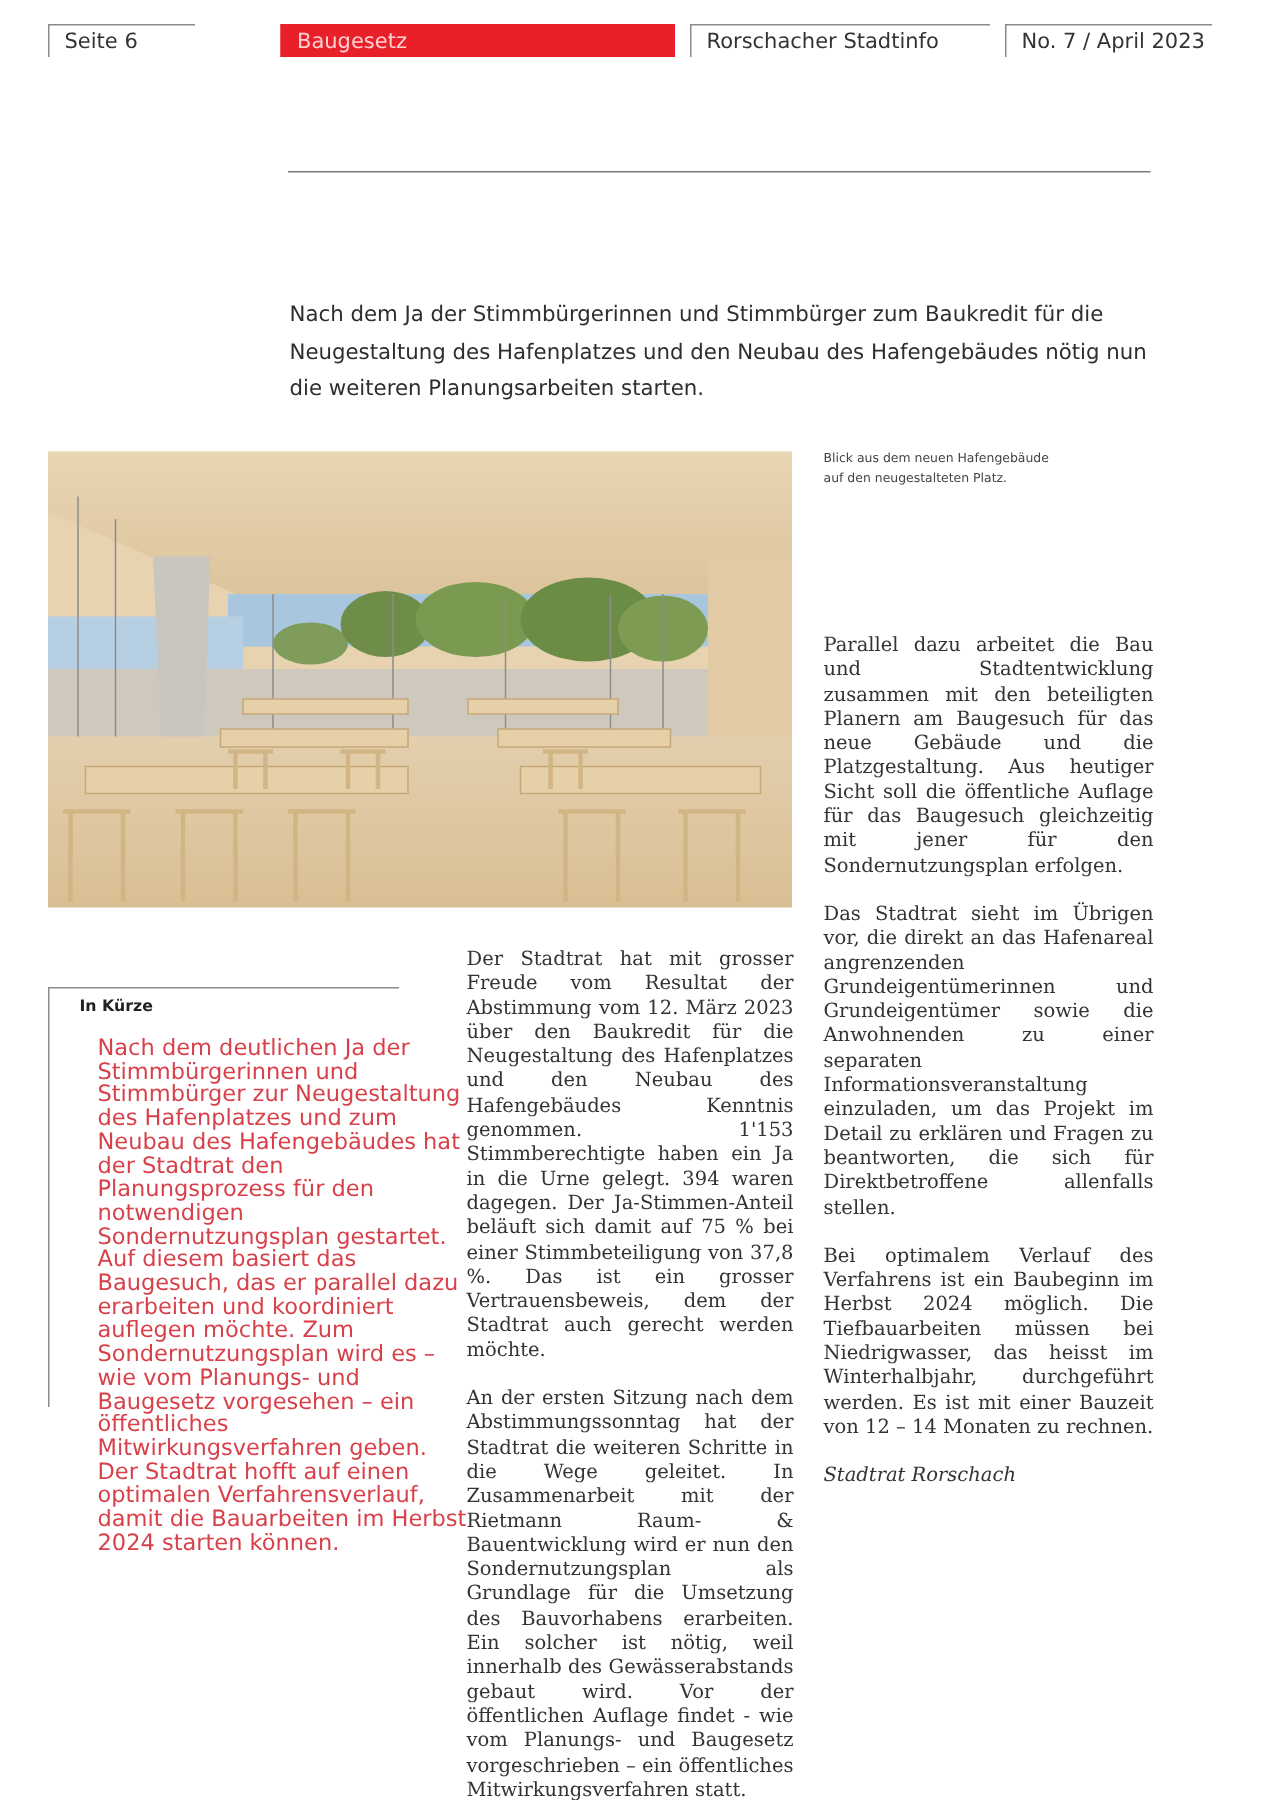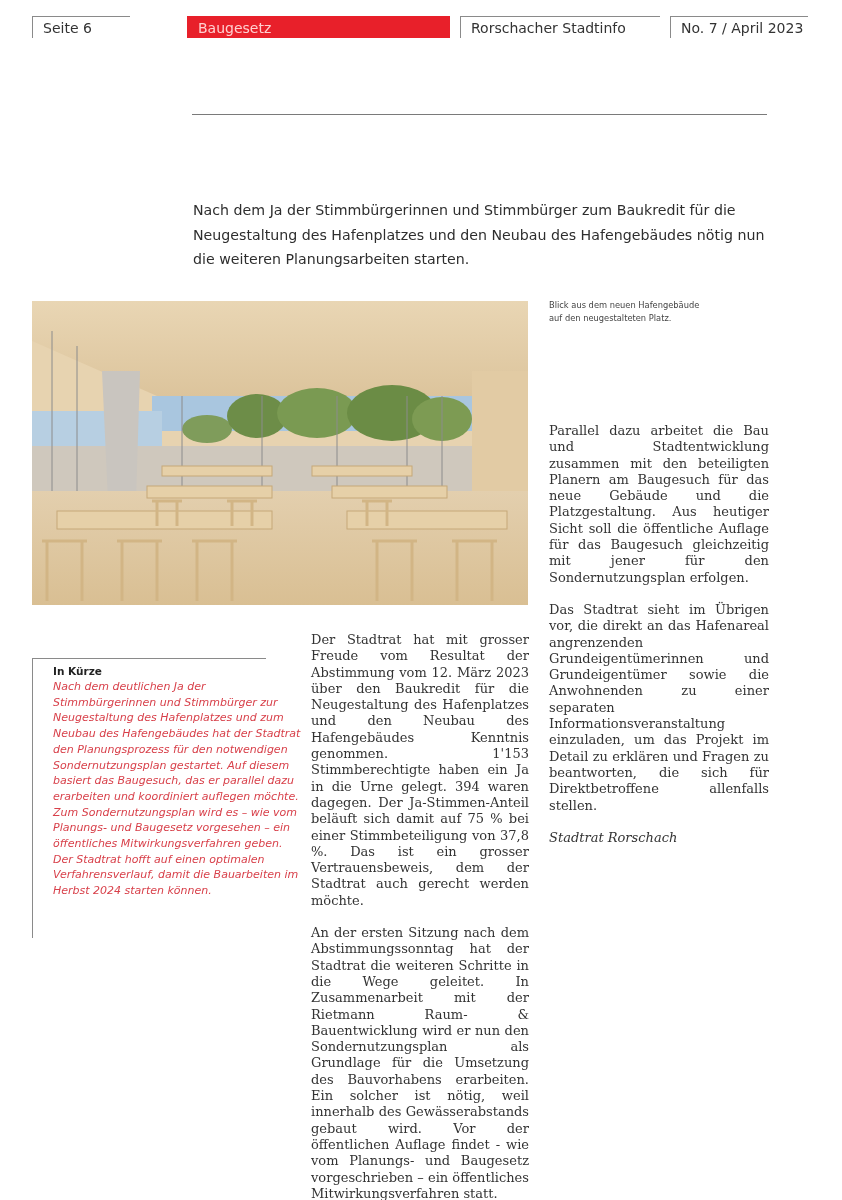--- a/index.html
+++ b/index.html
@@ -7,21 +7,21 @@
   .hbox { position: absolute; top: 16px; height: 22px; border-top: 1px solid #8a8a8a; border-left: 1px solid #8a8a8a; box-sizing: border-box; font-family: "DejaVu Sans", sans-serif; font-size: 14px; line-height: 22px; padding: 0 10px; color: #333; white-space: nowrap; }
   .hbox.red { background: #e8202a; color: #ffd0d0; border-color: #e8202a; }
   .hbox.right { text-align: right; }
   .rule { position: absolute; left: 192px; width: 575px; top: 114px; height: 0; border-top: 1.5px solid #7a7a7a; }
   .title { position: absolute; left: 193px; top: 127px; font-family: "DejaVu Sans", sans-serif; font-weight: bold; font-size: 20px; line-height: 27px; color: #1e1e1e; margin: 0; }
   .lead { position: absolute; left: 193px; top: 198px; width: 580px; font-family: "DejaVu Sans", sans-serif; font-size: 14.2px; line-height: 24.5px; color: #2e2e2e; margin: 0; }
   .caption { position: absolute; left: 549px; top: 299px; width: 220px; font-family: "DejaVu Sans", sans-serif; font-size: 8.3px; line-height: 13px; color: #444; }
   .photo { position: absolute; left: 32px; top: 301px; width: 496px; height: 304px; overflow: hidden; background: #e8d3ae; }
   .kurz { position: absolute; left: 32px; top: 658px; width: 234px; height: 280px; border-top: 1px solid #8a8a8a; border-left: 1px solid #8a8a8a; padding: 4px 0 0 20px; box-sizing: border-box; }
   .kurz h3 { margin: 0; font-family: "DejaVu Sans", sans-serif; font-weight: bold; font-size: 10.5px; line-height: 16px; color: #222; }
-  .kurz p { margin: 0; font-family: "DejaVu Sans", sans-serif; font-size: 11px; line-height: 15.7px; color: #d8404a; width: 250px; font-style: italic; }
+  .kurz p { margin: 12px; font-family: "DejaVu Sans", sans-serif; font-size: 15px; line-height: 15.7px; color: #d8404a; width: 250px; }
   .col { position: absolute; font-family: "DejaVu Serif", serif; font-size: 13px; line-height: 16.3px; color: #333; text-align: justify; }
   .col p { margin: 0 0 16px 0; }
   .col p.sig { font-style: italic; text-align: left; }
   .col2 { left: 311px; top: 632px; width: 218px; }
   .col3 { left: 549px; top: 423px; width: 220px; }
 </style>
 </head>
 <body>
 
 <div class="hbox" style="left:32px;width:98px;">Seite 6</div>
@@ -103,14 +103,15 @@
 </div>
 
 <div class="col col2">
   <p>Der Stadtrat hat mit grosser Freude vom Resultat der Abstimmung vom 12. März 2023 über den Baukredit für die Neugestaltung des Hafenplatzes und den Neubau des Hafengebäudes Kenntnis genommen. 1'153 Stimmberechtigte haben ein Ja in die Urne gelegt. 394 waren dagegen. Der Ja-Stimmen-Anteil beläuft sich damit auf 75 % bei einer Stimmbeteiligung von 37,8 %. Das ist ein grosser Vertrauensbeweis, dem der Stadtrat auch gerecht werden möchte.</p>
   <p>An der ersten Sitzung nach dem Abstimmungssonntag hat der Stadtrat die weiteren Schritte in die Wege geleitet. In Zusammenarbeit mit der Rietmann Raum- &amp; Bauentwicklung wird er nun den Sondernutzungsplan als Grundlage für die Umsetzung des Bauvorhabens erarbeiten. Ein solcher ist nötig, weil innerhalb des Gewässerabstands gebaut wird. Vor der öffentlichen Auflage findet - wie vom Planungs- und Baugesetz vorgeschrieben – ein öffentliches Mitwirkungsverfahren statt.</p>
 </div>
 
 <div class="col col3">
   <p>Parallel dazu arbeitet die Bau und Stadtentwicklung zusammen mit den beteiligten Planern am Baugesuch für das neue Gebäude und die Platzgestaltung. Aus heutiger Sicht soll die öffentliche Auflage für das Baugesuch gleichzeitig mit jener für den Sondernutzungsplan erfolgen.</p>
   <p>Das Stadtrat sieht im Übrigen vor, die direkt an das Hafenareal angrenzenden Grundeigentümerinnen und Grundeigentümer sowie die Anwohnenden zu einer separaten Informationsveranstaltung einzuladen, um das Projekt im Detail zu erklären und Fragen zu beantworten, die sich für Direktbetroffene allenfalls stellen.</p>
+  <p>Bei optimalem Verlauf des Verfahrens ist ein Baubeginn im Herbst 2024 möglich. Die Tiefbauarbeiten müssen bei Niedrigwasser, das heisst im Winterhalbjahr, durchgeführt werden. Es ist mit einer Bauzeit von 12 – 14 Monaten zu rechnen.</p>
   <p class="sig">Stadtrat Rorschach</p>
 </div>
 
 </body></html>

